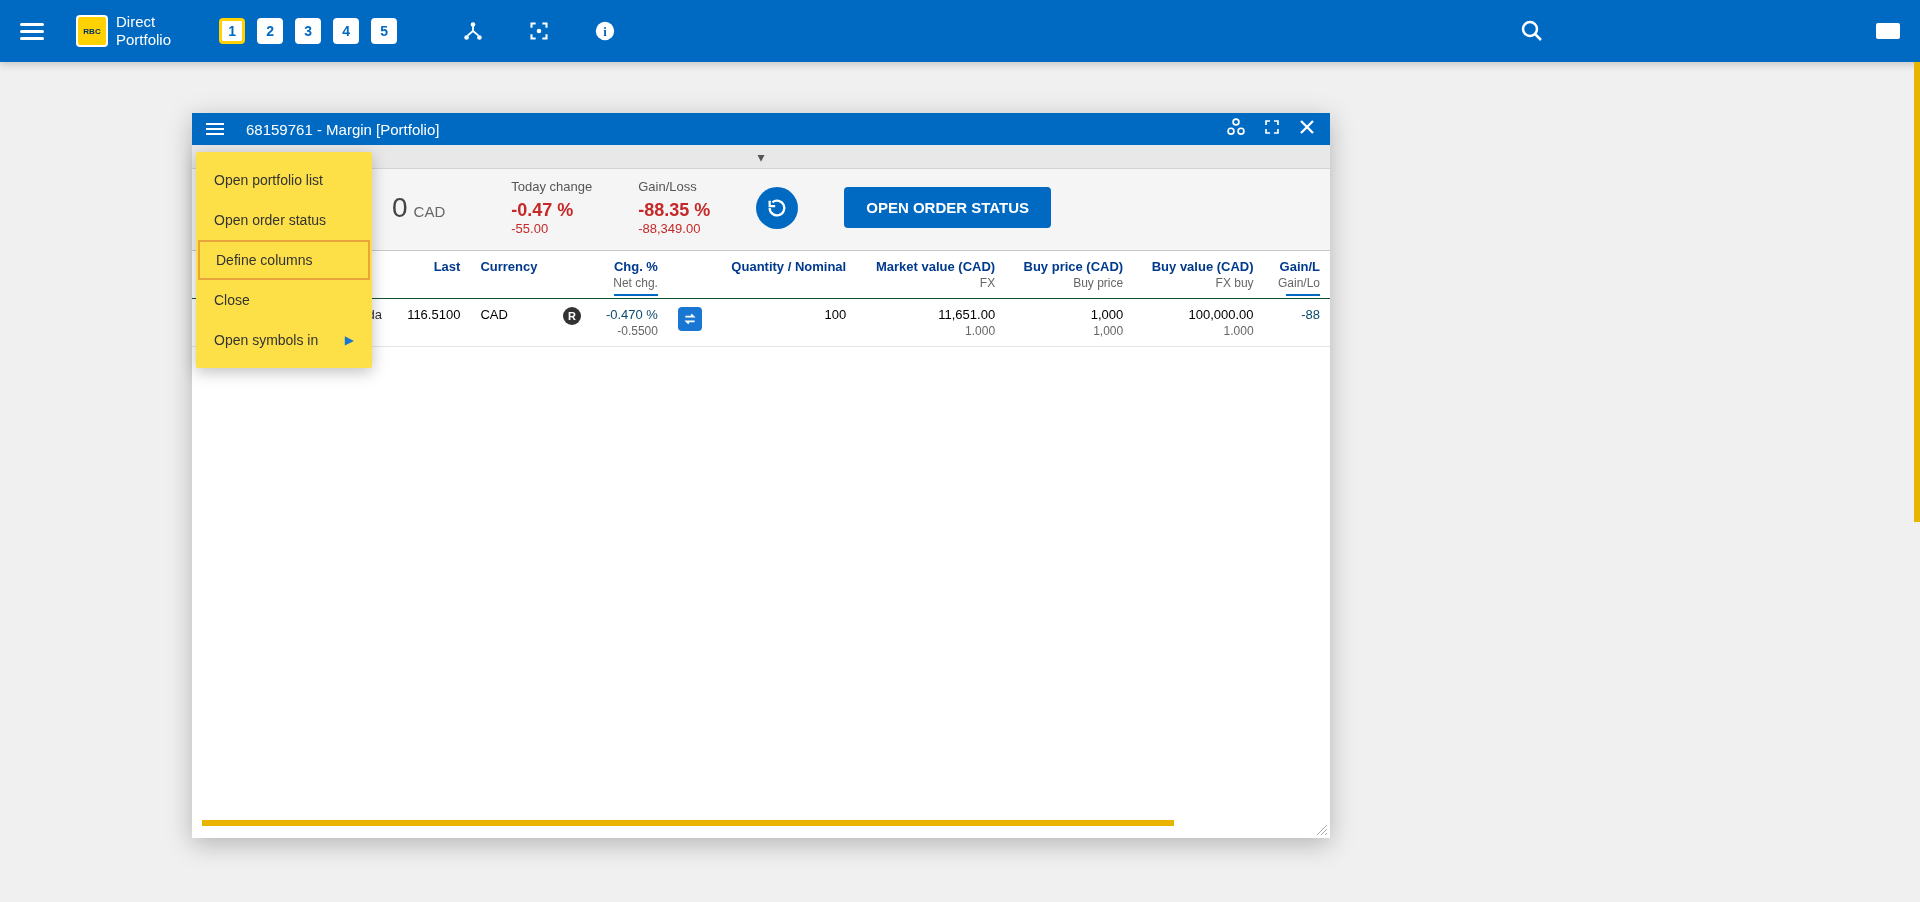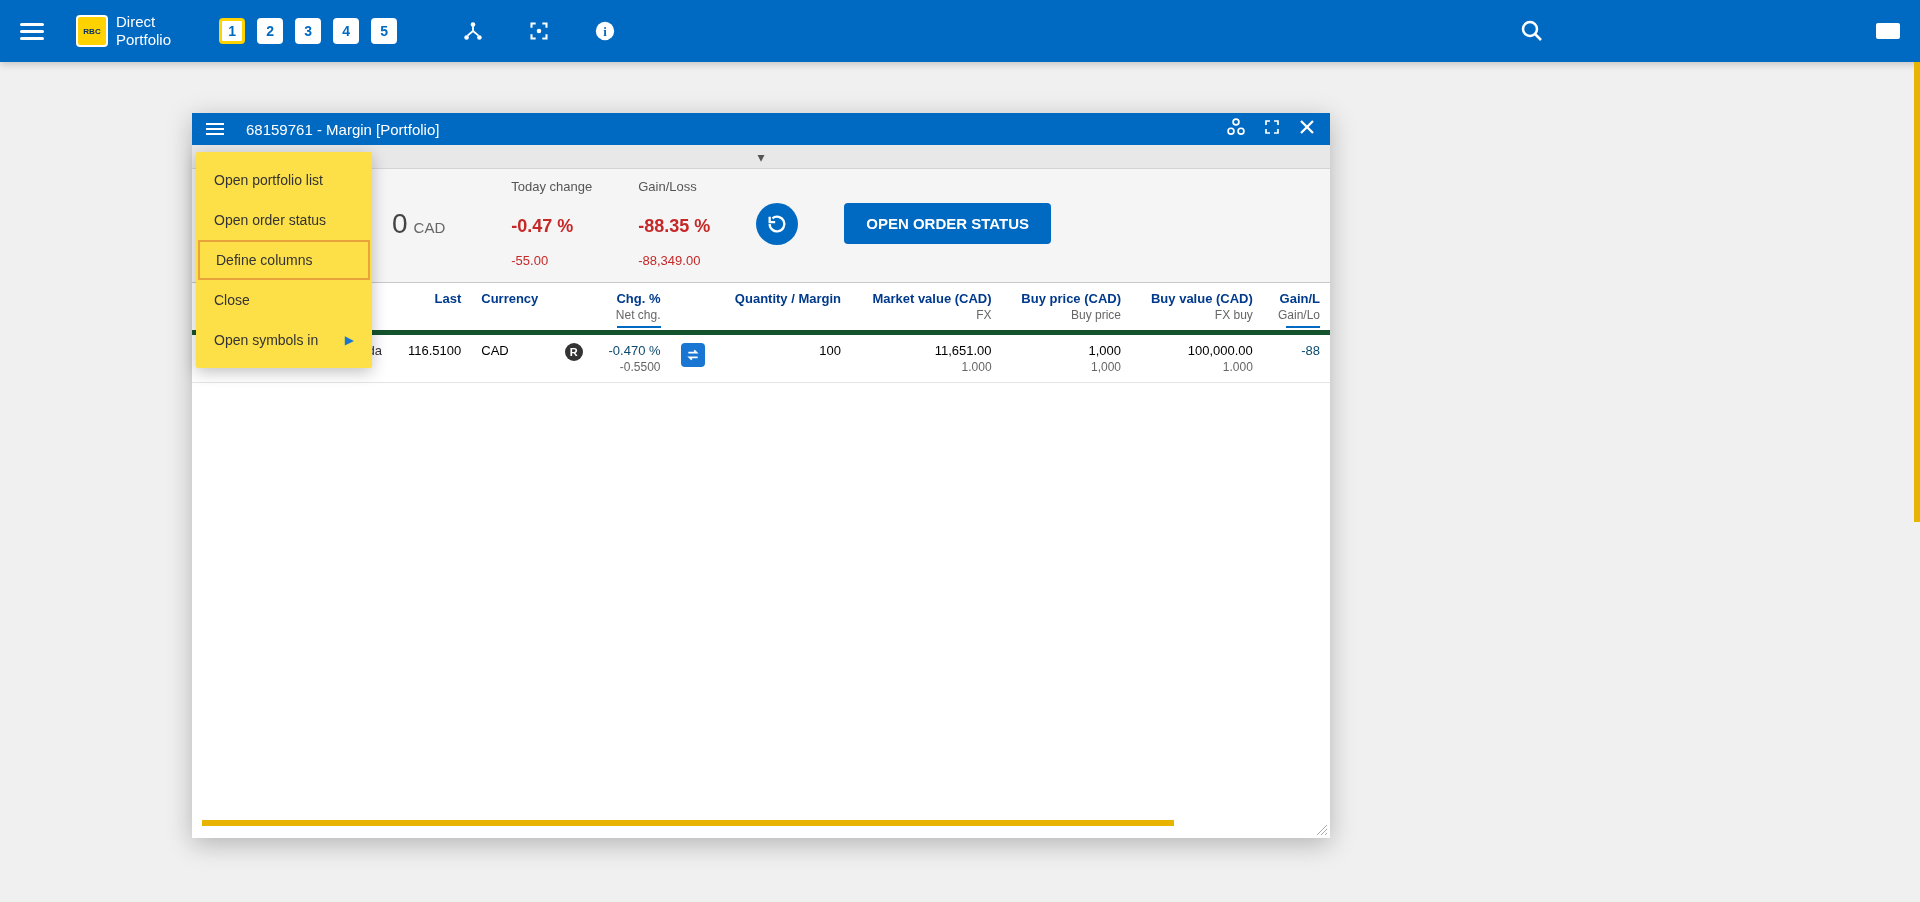--- a/index.html
+++ b/index.html
@@ -115,41 +115,41 @@
     position: absolute;
     left: 200px;
     top: 68px;
     font-size: 28px;
     color: #444;
     display:flex;
     align-items:baseline;
     gap:6px;
   }
   .summary-left-val .cur { font-size:15px; color:#666; }
-  .summary-col { display:flex; flex-direction:column;gap:16px; }
+  .summary-col { display:flex; flex-direction:column; }
   .summary-label { font-size:13px; color:#555; margin-bottom:6px; }
   .summary-pct { font-size:18px; font-weight:bold; color:#c62828; }
   .summary-sub { font-size:13px; color:#c62828; }
   .refresh-btn {
     width:42px; height:42px; border-radius:50%;
     background:#006ac3; display:flex; align-items:center; justify-content:center;
     cursor:pointer;
   }
   .open-order-btn {
     background:#006ac3; color:#fff; border:none;
     padding: 12px 22px; font-weight:bold; font-size:15px;
     border-radius:4px; cursor:pointer;
   }
   
   .table-area { flex:1; overflow:hidden; position:relative; }
   .tbl { width: 100%; border-collapse: collapse; font-size: 13px; }
   .tbl th {
     color:#003a8c; font-weight:bold; text-align:right;
     padding: 8px 10px 2px 10px; vertical-align:top;
-    border-bottom: 5px solid #14532d;
+    border-bottom: 1px solid #14532d;
   }
   .tbl th .sub { display:block; color:#666; font-weight:normal; font-size:12px; margin-top:2px;}
   .underline-ind { display:block; height:2px; width:44px; background:#006ac3; margin-top:4px; margin-left:auto;}
   .tbl td { text-align:right; padding: 8px 10px; vertical-align:top; border-bottom:1px solid #e4e4e4;}
   .tbl td.left { text-align:left; }
   .neg { color:#0c4a6e; }
   .row-sub { display:block; font-size:12px; color:#666; margin-top:2px;}
   .R-badge {
     display:inline-flex; width:18px; height:18px; border-radius:50%;
     background:#333; color:#fff; font-size:11px; font-weight:bold;
@@ -334,21 +334,21 @@
           <th style="width:200px;"></th>
           <th><span>Last</span></th>
           <th style="text-align:left;"><span>Currency</span></th>
           <th style="width:30px;"></th>
           <th>
             <span>Chg. %</span>
             <span class="sub">Net chg.</span>
             <span class="underline-ind"></span>
           </th>
           <th style="width:30px;"></th>
-          <th><span>Quantity / Margin</span></th>
+          <th><span>Quantity / Nominal</span></th>
           <th>
             <span>Market value (CAD)</span><span class="sub">FX</span>
           </th>
           <th>
             <span>Buy price (CAD)</span><span class="sub">Buy price</span>
           </th>
           <th>
             <span>Buy value (CAD)</span><span class="sub">FX buy</span>
           </th>
           <th>

